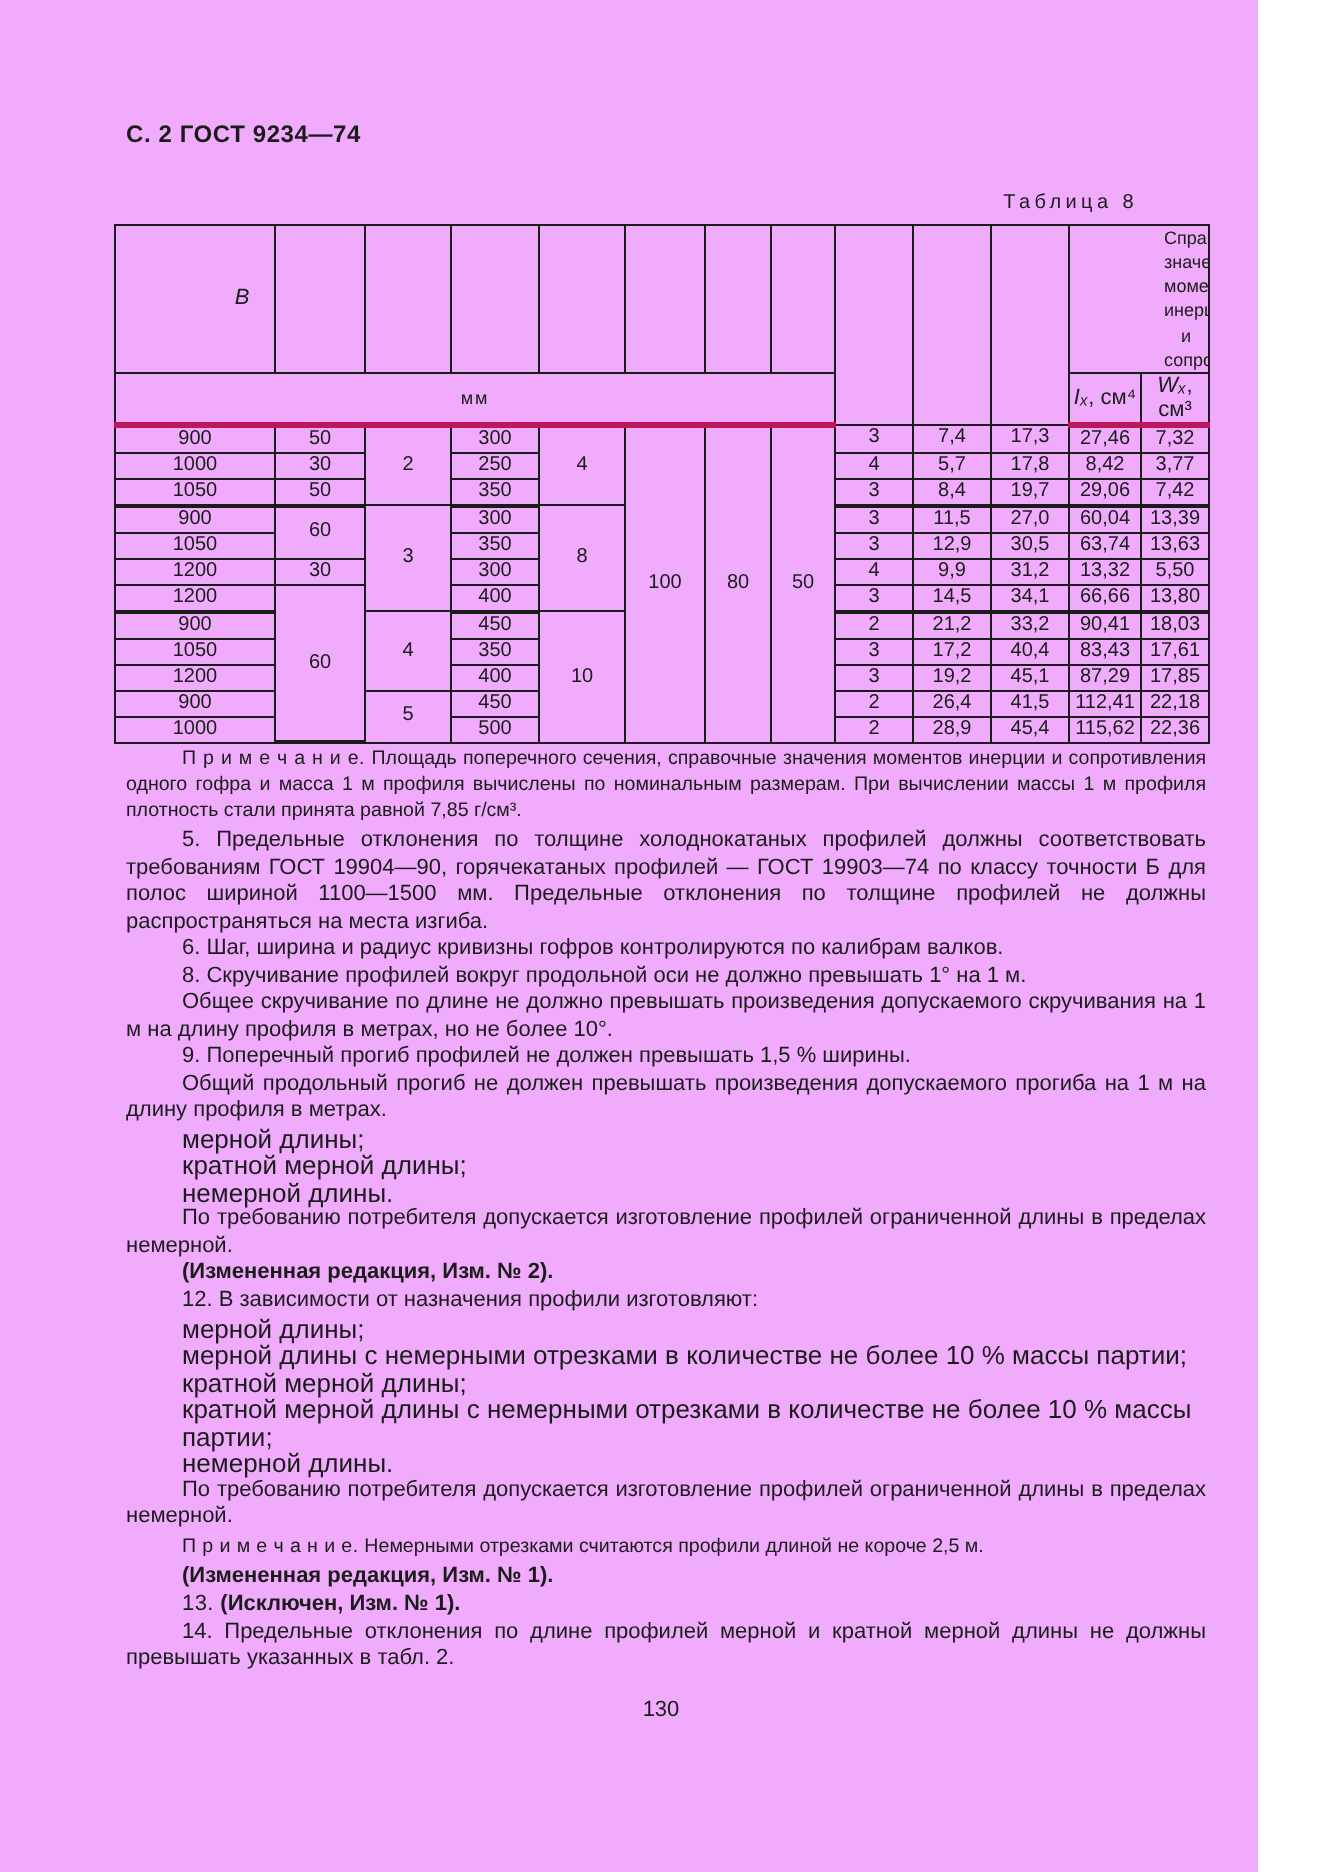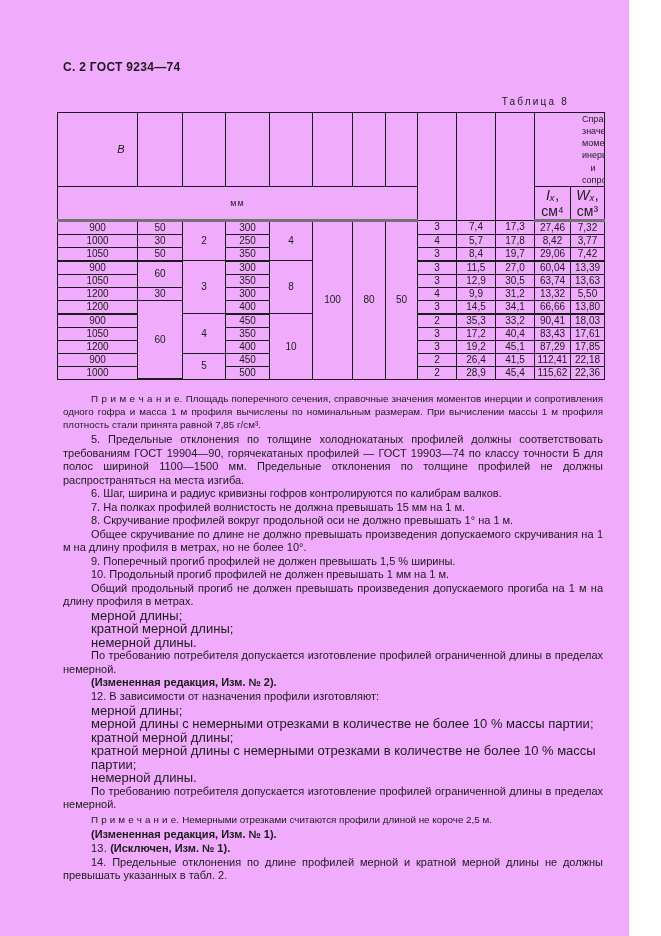--- a/index.html
+++ b/index.html
@@ -26,27 +26,27 @@
   }
   tr.head-row th { height:70px;padding-left:47px; }
   th.sym { font-style:italic; font-size:11px; }
   th.rot-cell { vertical-align:middle; border-bottom:3px solid #1b1b1b; }
   .rot {
     writing-mode:vertical-rl; transform:rotate(180deg);
     height:84px; margin:0 auto; display:inline-block;
     font-size:7.6px; line-height:1.3; text-align:center; white-space:normal;
   }
   th.ref-head { font-size:9px; line-height:1.35; padding:3px 2px; }
-  tr.units-row th { height:19px; border-bottom:3px solid #737373; }
+  tr.units-row th { height:19px; border-bottom:3px solid #be185d; }
   th.unit { font-size:9px; letter-spacing:1px; }
-  th.ref-sub { font-size:14px; }
+  th.ref-sub { font-size:11px; }
   th.ref-sub i { font-style:italic; }
   tbody td { height:12px; line-height:12px; font-size:10px; }
   tr.group-end td { border-bottom-width:2.5px; }
-  .body-text { position:absolute; top:391px; left:63px; width:540px; }
+  .body-text { position:absolute; top:372px; left:63px; width:540px; }
   .body-text p { margin:0; }
   p.body { text-align:justify; text-indent:28px; font-size:11px; line-height:13.5px; }
   p.item { padding-left:28px; font-size:13px; line-height:13.5px; }
   p.bold { padding-left:28px; font-weight:bold; font-size:11px; line-height:13.8px; }
   p.note { text-align:justify; text-indent:28px; font-size:9.8px; line-height:12.8px; margin:2px 0 2px 0; }
   .lead { letter-spacing:0.2px; }
   .b { font-weight:bold; }
   .page-number {
     position:absolute; top:849px; left:0; width:661px;
     text-align:center; font-size:11px;
@@ -181,21 +181,21 @@
             <td>34,1</td>
             <td>66,66</td>
             <td>13,80</td>
           </tr>
           <tr>
             <td>900</td>
             <td rowspan="3">4</td>
             <td>450</td>
             <td rowspan="5">10</td>
             <td>2</td>
-            <td>35,3</td>
+            <td>21,2</td>
             <td>33,2</td>
             <td>90,41</td>
             <td>18,03</td>
           </tr>
           <tr>
             <td>1050</td>
             <td>350</td>
             <td>3</td>
             <td>17,2</td>
             <td>40,4</td>
@@ -231,38 +231,37 @@
             <td>22,36</td>
           </tr>
         </tbody>
     </table>
   </div>
 
   <div class="body-text" id="body-text">
       <p class="note"><span class="lead">П р и м е ч а н и е. </span><span>Площадь поперечного сечения, справочные значения моментов инерции и сопротивления одного гофра и масса 1 м профиля вычислены по номинальным размерам. При вычислении массы 1 м профиля плотность стали принята равной 7,85 г/см³.</span></p>
       <p class="body"><span>5. Предельные отклонения по толщине холоднокатаных профилей должны соответствовать требованиям ГОСТ 19904—90, горячекатаных профилей — ГОСТ 19903—74 по классу точности Б для полос шириной 1100—1500 мм. Предельные отклонения по толщине профилей не должны распространяться на места изгиба.</span></p>
       <p class="body"><span>6. Шаг, ширина и радиус кривизны гофров контролируются по калибрам валков.</span></p>
-      <p class="body"><span>7. На полках профилей волнистость не должна превышать 15 мм на 1 м.</span></p>
       <p class="body"><span>8. Скручивание профилей вокруг продольной оси не должно превышать 1° на 1 м.</span></p>
       <p class="body"><span>Общее скручивание по длине не должно превышать произведения допускаемого скручивания на 1 м на длину профиля в метрах, но не более 10°.</span></p>
       <p class="body"><span>9. Поперечный прогиб профилей не должен превышать 1,5 % ширины.</span></p>
-      <p class="body"><span>10. Продольный прогиб профилей не должен превышать 1 мм на 1 м.</span></p>
       <p class="body"><span>Общий продольный прогиб не должен превышать произведения допускаемого прогиба на 1 м на длину профиля в метрах.</span></p>
       <p class="item"><span>мерной длины;</span></p>
       <p class="item"><span>кратной мерной длины;</span></p>
       <p class="item"><span>немерной длины.</span></p>
       <p class="body"><span>По требованию потребителя допускается изготовление профилей ограниченной длины в пределах немерной.</span></p>
       <p class="bold"><span>(Измененная редакция, Изм. № 2).</span></p>
       <p class="body"><span>12. В зависимости от назначения профили изготовляют:</span></p>
       <p class="item"><span>мерной длины;</span></p>
       <p class="item"><span>мерной длины с немерными отрезками в количестве не более 10 % массы партии;</span></p>
       <p class="item"><span>кратной мерной длины;</span></p>
       <p class="item"><span>кратной мерной длины с немерными отрезками в количестве не более 10 % массы партии;</span></p>
       <p class="item"><span>немерной длины.</span></p>
       <p class="body"><span>По требованию потребителя допускается изготовление профилей ограниченной длины в пределах немерной.</span></p>
       <p class="note"><span class="lead">П р и м е ч а н и е. </span><span>Немерными отрезками считаются профили длиной не короче 2,5 м.</span></p>
       <p class="bold"><span>(Измененная редакция, Изм. № 1).</span></p>
       <p class="body"><span class="lead">13.  </span><span class="b">(Исключен, Изм. № 1).</span></p>
       <p class="body"><span>14. Предельные отклонения по длине профилей мерной и кратной мерной длины не должны превышать указанных в табл. 2.</span></p>
     </div>
 
+  <div class="page-number">130</div>
 
 </div>
 
 </body></html>

